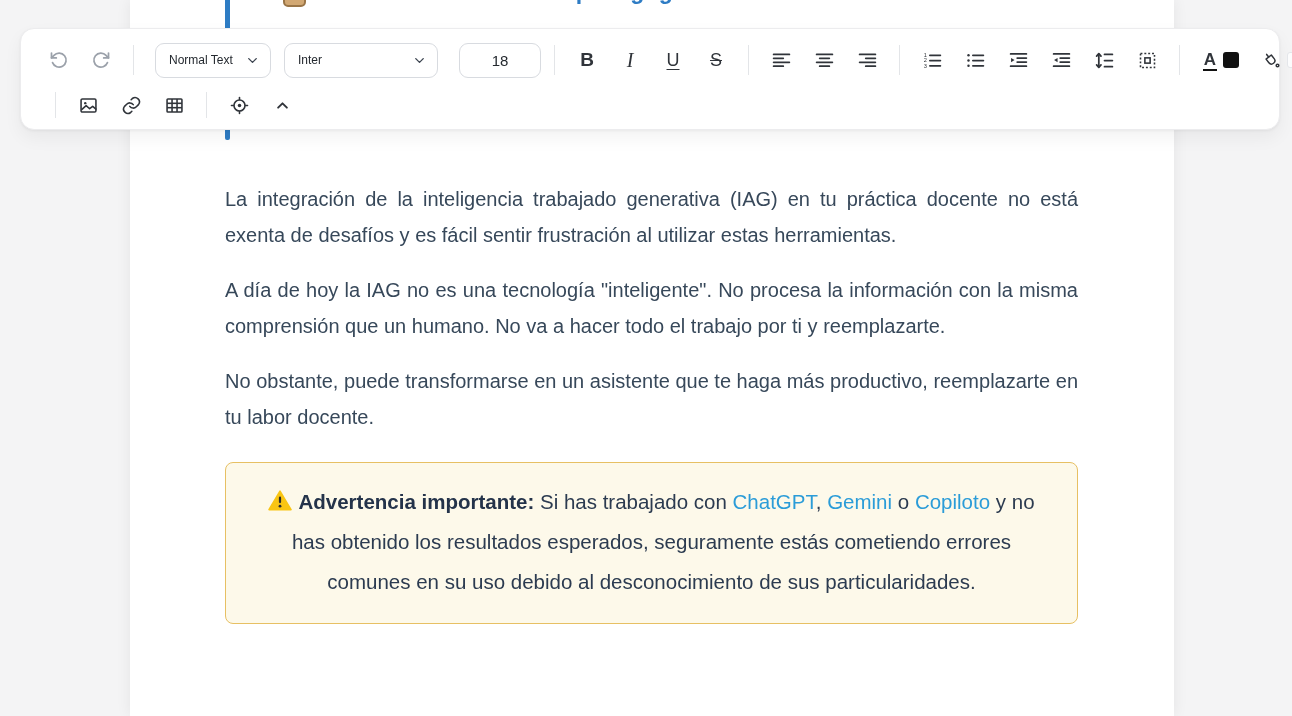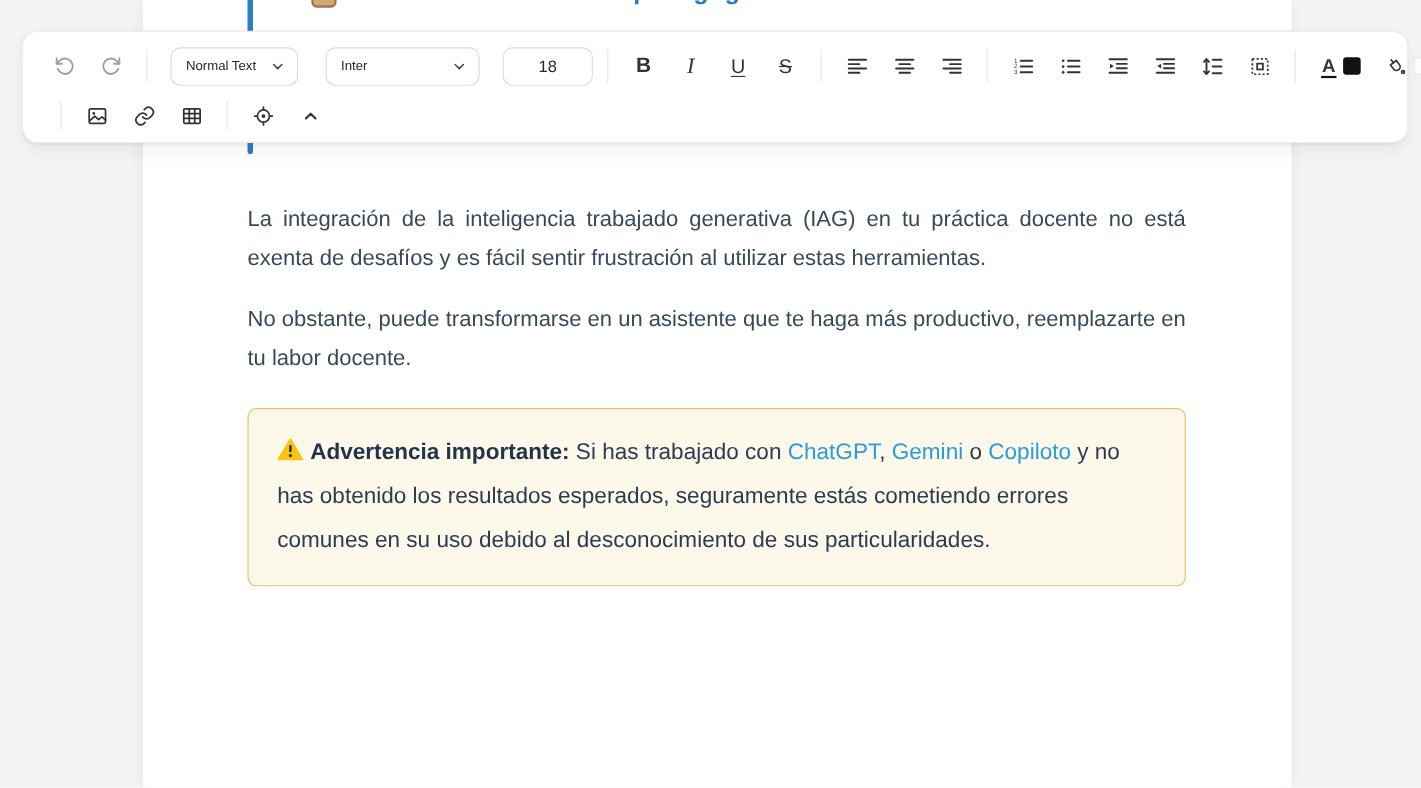--- a/index.html
+++ b/index.html
@@ -64,21 +64,21 @@
   
   .callout {
     margin-top: 27px;
     background: #fdf9ea;
     border: 1px solid #e7c063;
     border-radius: 8px;
     padding: 19px 26px 21px 26px;
     line-height: 40px;
     font-size: 20.5px;
     color: #2c3b50;
-    text-align: left;
+    text-align: center;
   }
   .callout b { color: #24334a; font-weight: 700; }
   .callout a {
     color: #2b9cd8;
     text-decoration: none;
     cursor: pointer;
   }
   .warning-icon-svg {
     display: inline-block;
     width: 24px; height: 21px;
@@ -128,21 +128,21 @@
     border-radius: 9px;
     display: flex; align-items: center;
     font-size: 12px;
     color: #24292f;
     background: #fff;
     cursor: pointer;
     flex: 0 0 auto;
   }
   .pill .chev { width: 15px; height: 15px; color: #3c4450; flex: 0 0 auto; }
   .pill-style { width: 116px; padding: 0 10px 0 13px; justify-content: space-between; margin-left: 8px; }
-  .pill-font  { width: 140px; padding: 0 10px 0 13px; justify-content: space-between; margin-left: 20px; }
+  .pill-font  { width: 154px; padding: 0 10px 0 13px; justify-content: space-between; margin-left: 8px; }
   .pill-size  { width: 82px; justify-content: center; margin-left: 16px; font-size: 15px; }
 
   .glyph-b { font-weight: 700; font-size: 19px; }
   .glyph-i { font-family: "Liberation Serif", serif; font-style: italic; font-size: 20px; }
   .glyph-u { font-size: 18px; text-decoration: underline; text-underline-offset: 3px; }
   .glyph-s { font-size: 18px; text-decoration: line-through; }
 
   .color-btn { width: 56px; gap: 6px; }
   .tc-a {
     font-weight: 700; font-size: 17px;
@@ -162,20 +162,21 @@
 <body>
 
 <div class="page">
 
   <div class="heading-accent-bar"></div>
   <div class="heading-emoji"></div>
   <div class="heading-line">Error 3: Desconocer la pedagogía efectiva</div>
 
   <div class="doc-content">
     <p>La integración de la inteligencia trabajado generativa (IAG) en tu práctica docente no está exenta de desafíos y es fácil sentir frustración al utilizar estas herramientas.</p>
+    <p>A día de hoy la IAG no es una tecnología "inteligente". No procesa la información con la misma comprensión que un humano. No va a hacer todo el trabajo por ti y reemplazarte.</p>
     <p>No obstante, puede transformarse en un asistente que te haga más productivo, reemplazarte en tu labor docente.</p>
 
     <div class="callout">
       <svg class="warning-icon-svg" viewBox="0 0 24 21">
         <path d="M12 1.2 L23 19.6 H1 Z" fill="#f9c513" stroke="#f9c513" stroke-width="1.6" stroke-linejoin="round"></path>
         <rect x="10.9" y="6.6" width="2.2" height="6.6" rx="1.1" fill="#2b2b2b"></rect>
         <circle cx="12" cy="16.2" r="1.4" fill="#2b2b2b"></circle>
       </svg><b>Advertencia importante:</b><span> Si has trabajado con </span><a>ChatGPT</a><span>, </span><a>Gemini</a><span> o </span><a>Copiloto</a><span> y no has obtenido los resultados esperados, seguramente estás cometiendo errores comunes en su uso debido al desconocimiento de sus particularidades.</span>
     </div>
   </div>

